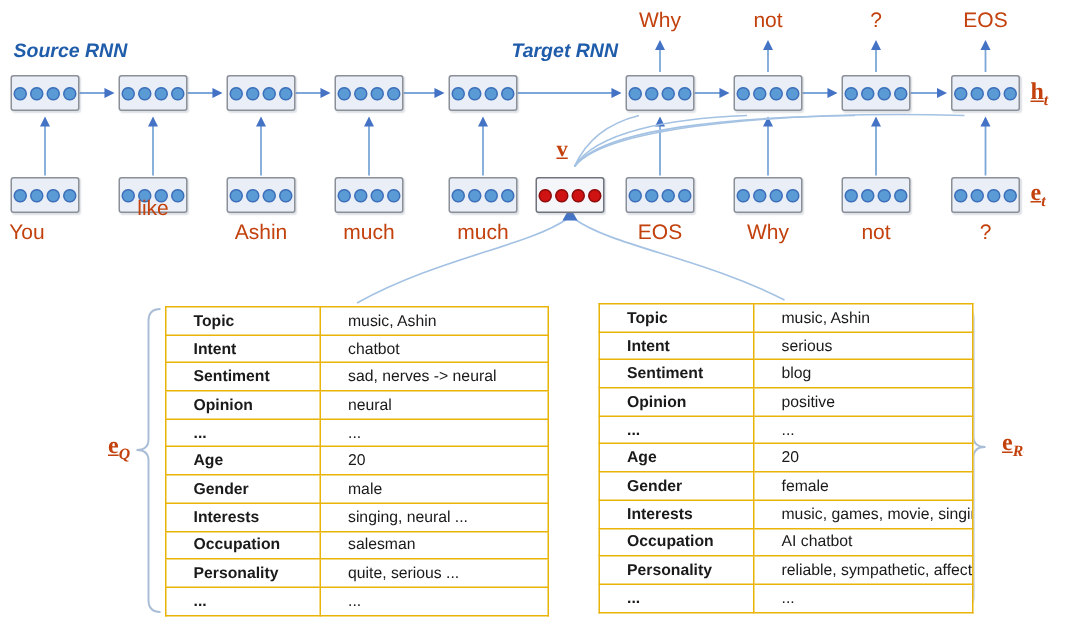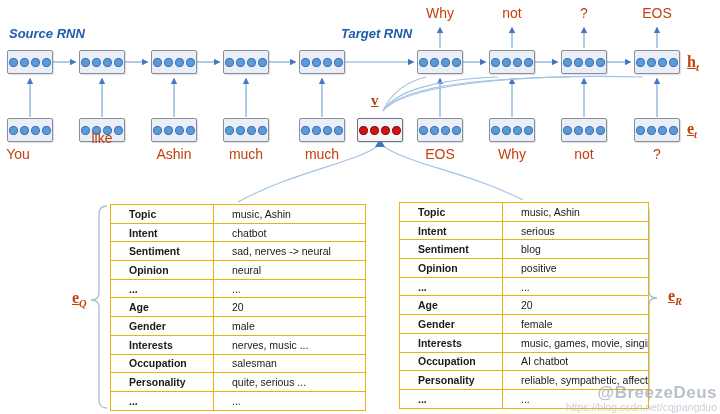--- a/index.html
+++ b/index.html
@@ -259,21 +259,21 @@
     <tr>
           <td class="lab">Age</td>
           <td>20</td>
         </tr>
     <tr>
           <td class="lab">Gender</td>
           <td>male</td>
         </tr>
     <tr>
           <td class="lab">Interests</td>
-          <td>nerves, music ...</td>
+          <td>singing, neural ...</td>
         </tr>
     <tr>
           <td class="lab">Occupation</td>
           <td>salesman</td>
         </tr>
     <tr>
           <td class="lab">Personality</td>
           <td>quite, serious ...</td>
         </tr>
     <tr>
@@ -325,18 +325,14 @@
           <td class="lab">Personality</td>
           <td>reliable, sympathetic, affectionate</td>
         </tr>
     <tr>
           <td class="lab">...</td>
           <td>...</td>
         </tr>
   </tbody>
     </table>
 
-  <div class="wm">
-    <div class="l1">@BreezeDeus</div>
-    <div class="l2">https://blog.csdn.net/cqjpangduo</div>
-  </div>
 
 </div>
 
 </body></html>

